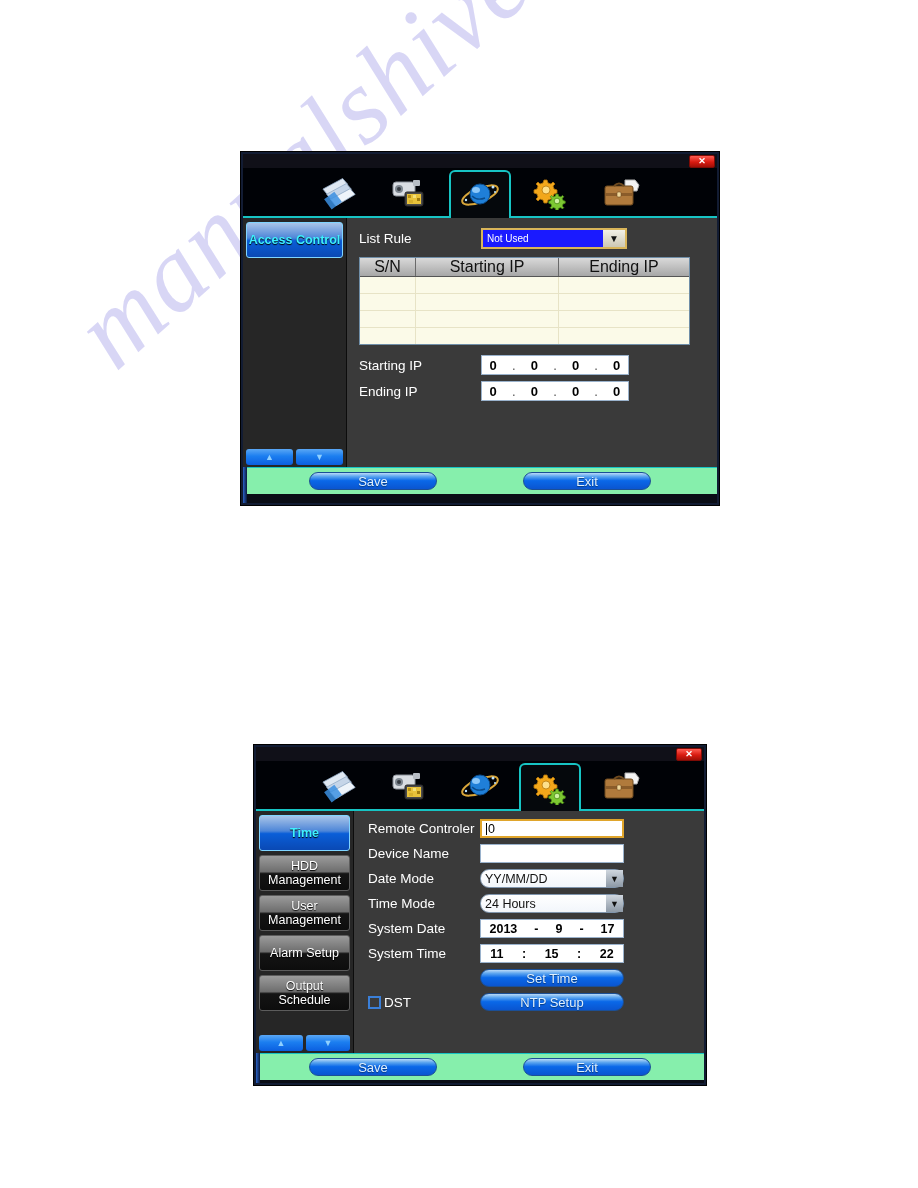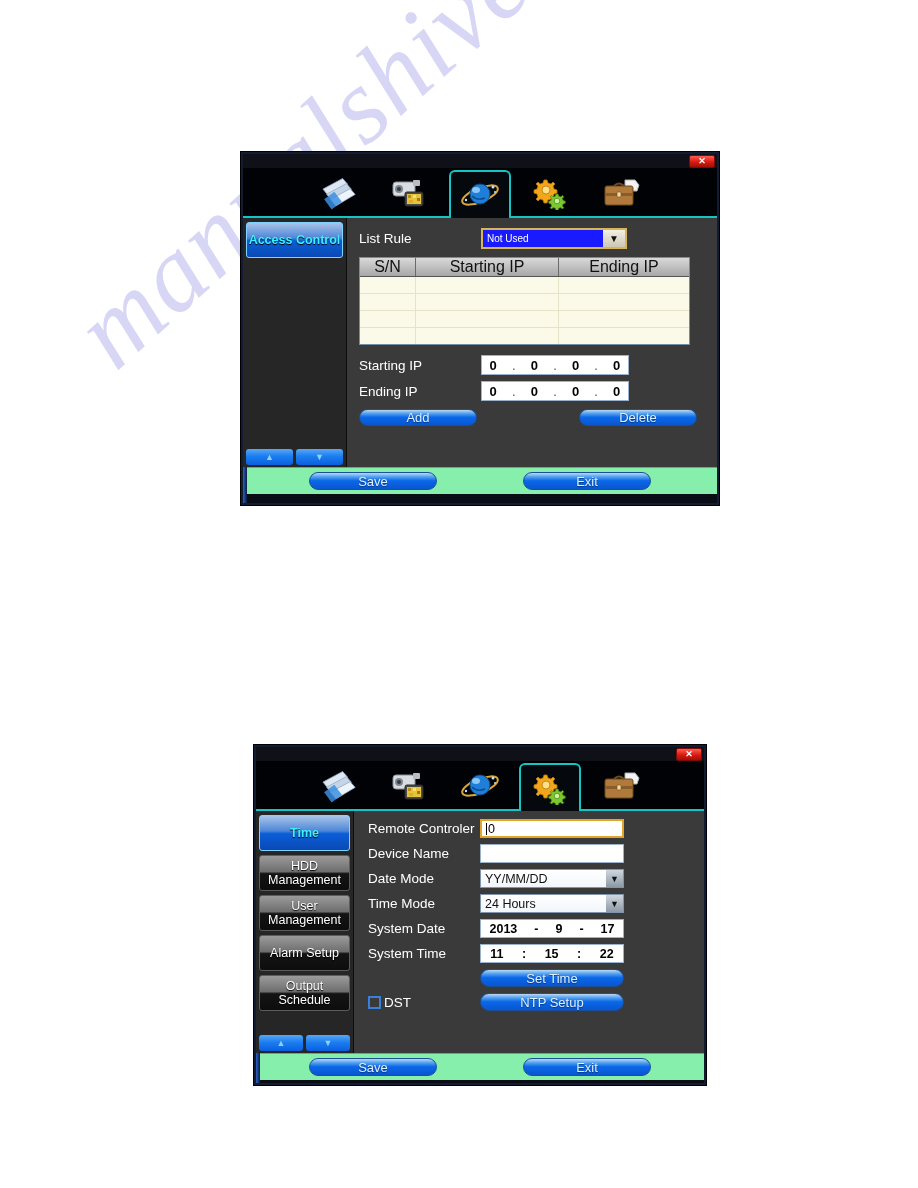--- a/index.html
+++ b/index.html
@@ -146,21 +146,21 @@
   }
   .ipbox .dot{font-weight:normal;color:#555;}
   .btn-add,.btn-del{width:118px;height:17px;}
   
   #dlg2{left:254px;top:745px;width:452px;height:340px;}
   #dlg2 .dvr-body{height:242px;}
   #dlg2 .sidebar{width:98px;}
   #dlg2 .panel{padding:8px 10px 8px 14px;}
   #dlg2 .lbl{width:112px;}
   .inp{width:144px;height:19px;}
-  .sel2{width:144px;height:19px;}
+  .sel2{width:144px;height:19px;border-radius:9px;}
   .dt{
     width:144px;height:19px;background:#fff;border:1px solid #9ab2cc;box-sizing:border-box;
     display:flex;align-items:center;justify-content:space-around;
     font-size:12.5px;color:#000;font-weight:bold;
   }
   .chk{
     width:13px;height:13px;border:2px solid #3a7fd8;background:#3a3a3a;
     box-sizing:border-box;margin-right:3px;
   }
   .btn-wide{width:144px;height:18px;}
@@ -311,28 +311,20 @@
           <span>0</span>
           <span class="dot">.</span>
           <span>0</span>
           <span class="dot">.</span>
           <span>0</span>
           <span class="dot">.</span>
           <span>0</span>
         </div>
       </div>
 
-      <div class="row" style="margin-top:8px;justify-content:space-between;padding-right:8px">
-        <div class="pill btn-add">
-          <span>Add</span>
-        </div>
-        <div class="pill btn-del">
-          <span>Delete</span>
-        </div>
-      </div>
     </div>
   </div>
 
   <div class="footer">
     <div class="pill footer-btn">
       <span>Save</span>
     </div>
     <div class="pill footer-btn">
       <span>Exit</span>
     </div>

